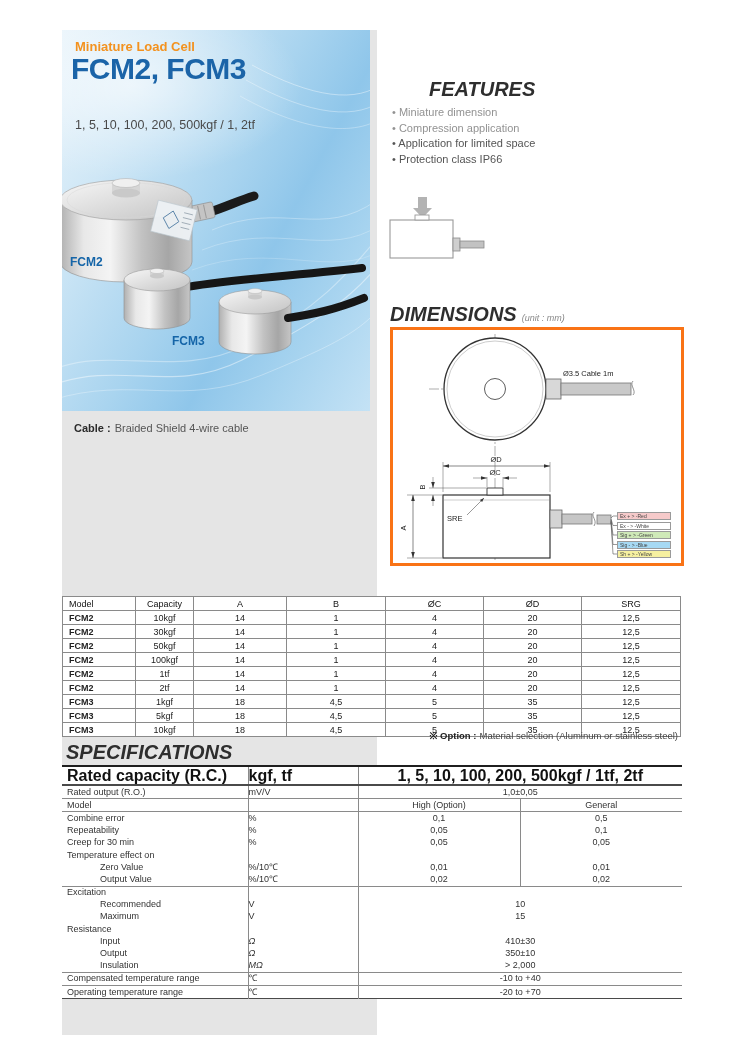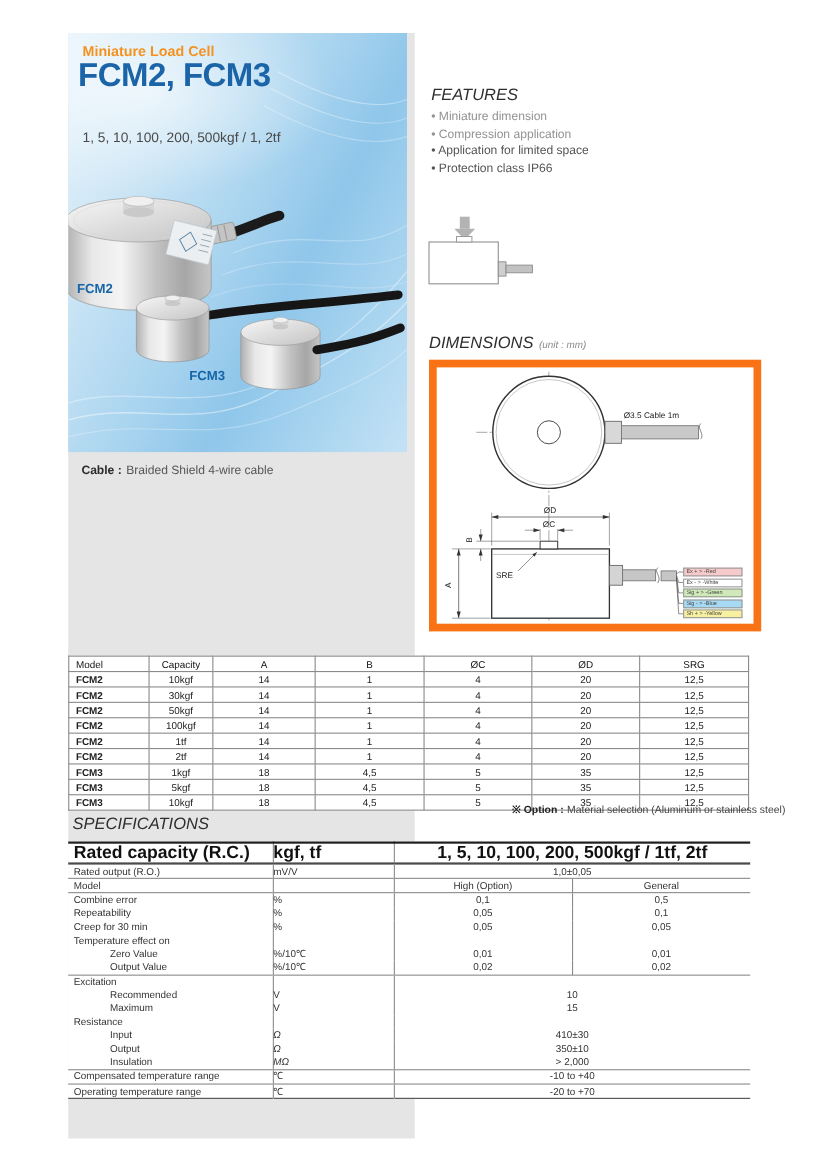--- a/index.html
+++ b/index.html
@@ -19,46 +19,46 @@
   .cell-label{position:absolute;font-size:12px;font-weight:bold;color:#1565a8;}
   .cell-label.fcm2{left:8px;top:225px;}
   .cell-label.fcm3{left:110px;top:304px;}
 
   
   .materials{left:74px;top:417px;font-size:11px;color:#555;}
   .mat-line{line-height:22px;white-space:nowrap;}
   .mat-label{font-weight:bold;color:#2b2b2b;margin-right:4px;}
 
   
-  .h-italic{font-style:italic;font-weight:normal;font-size:15px;color:#2e2e2e;}
+  .h-italic{font-style:italic;font-weight:bold;font-size:20px;color:#2e2e2e;text-align:right;}
   .features{left:392px;top:78px;}
   .features ul{list-style:none;margin:4px 0 0 0;padding:0;}
   .features li{font-size:11px;line-height:15.5px;color:#555;}
   .features li::before{content:"• ";}
   .features li:nth-child(1),.features li:nth-child(2){color:#929292;}
   .feat-diagram{left:388px;top:192px;}
   .dims-heading{left:390px;top:303px;white-space:nowrap;}
   .unit-note{font-size:9px;color:#8a8a8a;font-style:italic;margin-left:5px;}
 
   
-  .dim-box{left:390px;top:327px;width:288px;height:233px;border:7px solid #f97316;background:#fff;}
+  .dim-box{left:390px;top:327px;width:288px;height:233px;border:3px solid #f97316;background:#fff;}
   .dim-box svg{position:absolute;left:0;top:0;}
   .dim-box svg text{font-family:"Liberation Sans",sans-serif;font-size:7.5px;fill:#222;}
   .wire-box{position:absolute;left:224px;width:54px;height:8px;border:1px solid #9a9a9a;
     box-sizing:border-box;font-size:5px;line-height:6px;padding-left:2px;color:#444;
     white-space:nowrap;overflow:hidden;}
 
   
   #dimTable{left:62px;top:596px;width:618px;border-collapse:collapse;table-layout:fixed;
     background:#fff;font-size:9px;color:#222;border:1px solid #4a4a4a;}
   #dimTable td{border:1px solid #8a8a8a;height:13px;padding:0;text-align:center;line-height:12px;}
   #dimTable td.model{text-align:left;padding-left:6px;font-weight:bold;}
   #dimTable tr.hdr td{font-weight:normal;color:#111;}
 
-  .option-note{left:62px;top:729px;width:616px;text-align:right;font-size:9.5px;color:#444;margin-left:36px;}
+  .option-note{left:62px;top:729px;width:616px;text-align:right;font-size:9.5px;color:#444;}
   .opt-label{font-weight:bold;color:#222;}
   .opt-text{margin-left:3px;}
 
   .spec-heading{left:66px;top:741px;}
 
   
   #specTable{left:62px;top:765px;width:620px;border-collapse:collapse;table-layout:fixed;
     background:#fff;font-size:9px;color:#333;border-top:2px solid #1f1f1f;border-bottom:1px solid #4a4a4a;}
   #specTable td{padding:0;height:12.2px;line-height:11px;}
   #specTable thead td{font-weight:bold;font-size:16px;height:17px;color:#111;border-bottom:2px solid #4a4a4a;}

